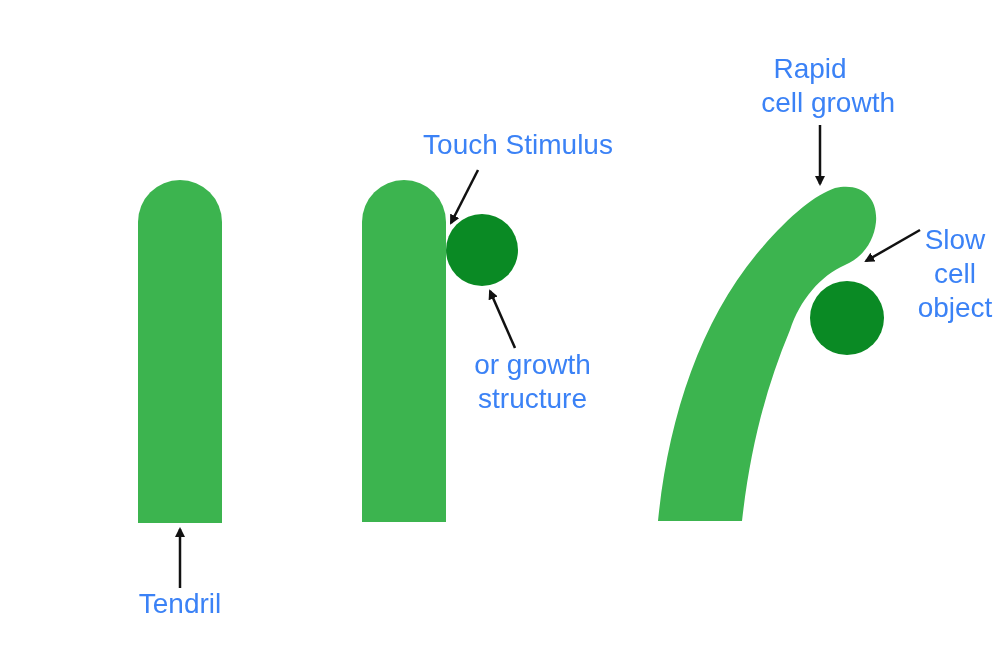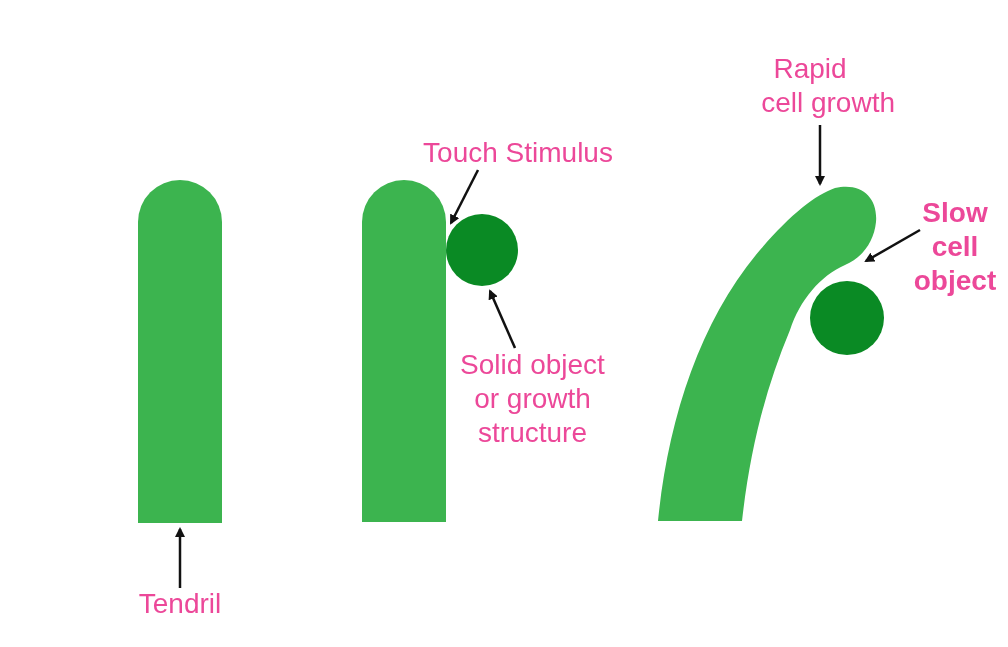--- a/index.html
+++ b/index.html
@@ -1,19 +1,19 @@
 <!DOCTYPE html>
 <html><head>
   <meta charset="utf-8">
   <style>
     html, body { margin: 0; padding: 0; background: #ffffff; }
     body { width: 1008px; height: 647px; position: relative; overflow: hidden;
            font-family: "Liberation Sans", sans-serif; }
     #diagram { position: absolute; left: 0; top: 0; width: 1008px; height: 647px; }
-    .label { position: absolute; color: #ec4899; font-size: 28px; line-height: 34px;
+    .label { position: absolute; color: #3b82f6; font-size: 28px; line-height: 34px;
              text-align: center; white-space: nowrap; font-family: "Liberation Sans", sans-serif; }
   </style>
 </head>
 <body>
 
 <svg id="diagram" viewBox="0 0 1008 647" xmlns="http://www.w3.org/2000/svg">
   <defs>
     <marker id="arrowhead" markerWidth="10" markerHeight="10" refX="8" refY="5" orient="auto" markerUnits="userSpaceOnUse">
       <path d="M0,0 L10,5 L0,10 Z" fill="#111111"></path>
     </marker>
@@ -34,30 +34,29 @@
            C874,242 862,258 845,265
            C820,276 800,300 790,330
            C765,390 750,450 742,521 Z" fill="#3cb44f"></path>
   <circle cx="847" cy="318" r="37" fill="#0a8a24"></circle>
   <line x1="820" y1="125" x2="820" y2="184" stroke="#111111" stroke-width="2.5" marker-end="url(#arrowhead)"></line>
   <line x1="920" y1="230" x2="866" y2="261" stroke="#111111" stroke-width="2.5" marker-end="url(#arrowhead)"></line>
 </svg>
 
 <div class="label" style="left:130px; top:587px; width:100px;">Tendril</div>
 
-<div class="label" style="left:408px; top:128px; width:220px;margin-top:8px;">Touch Stimulus</div>
+<div class="label" style="left:408px; top:128px; width:220px;">Touch Stimulus</div>
 
 <div style="position:absolute; left:440px; top:348px; width:185px;">
-  <div class="label" style="position:static;">Solid object</div>
   <div class="label" style="position:static;">or growth</div>
   <div class="label" style="position:static;">structure</div>
 </div>
 
 <div style="position:absolute; left:725px; top:52px; width:170px;">
   <div class="label" style="position:static;">Rapid</div>
   <div class="label" style="position:static;text-align:right;">cell growth</div>
 </div>
 
-<div style="position:absolute; left:905px; top:196px; width:100px;font-weight:bold;">
+<div style="position:absolute; left:905px; top:223px; width:100px;">
   <div class="label" style="position:static;">Slow</div>
   <div class="label" style="position:static;">cell</div>
   <div class="label" style="position:static;">object</div>
 </div>
 
 </body></html>

